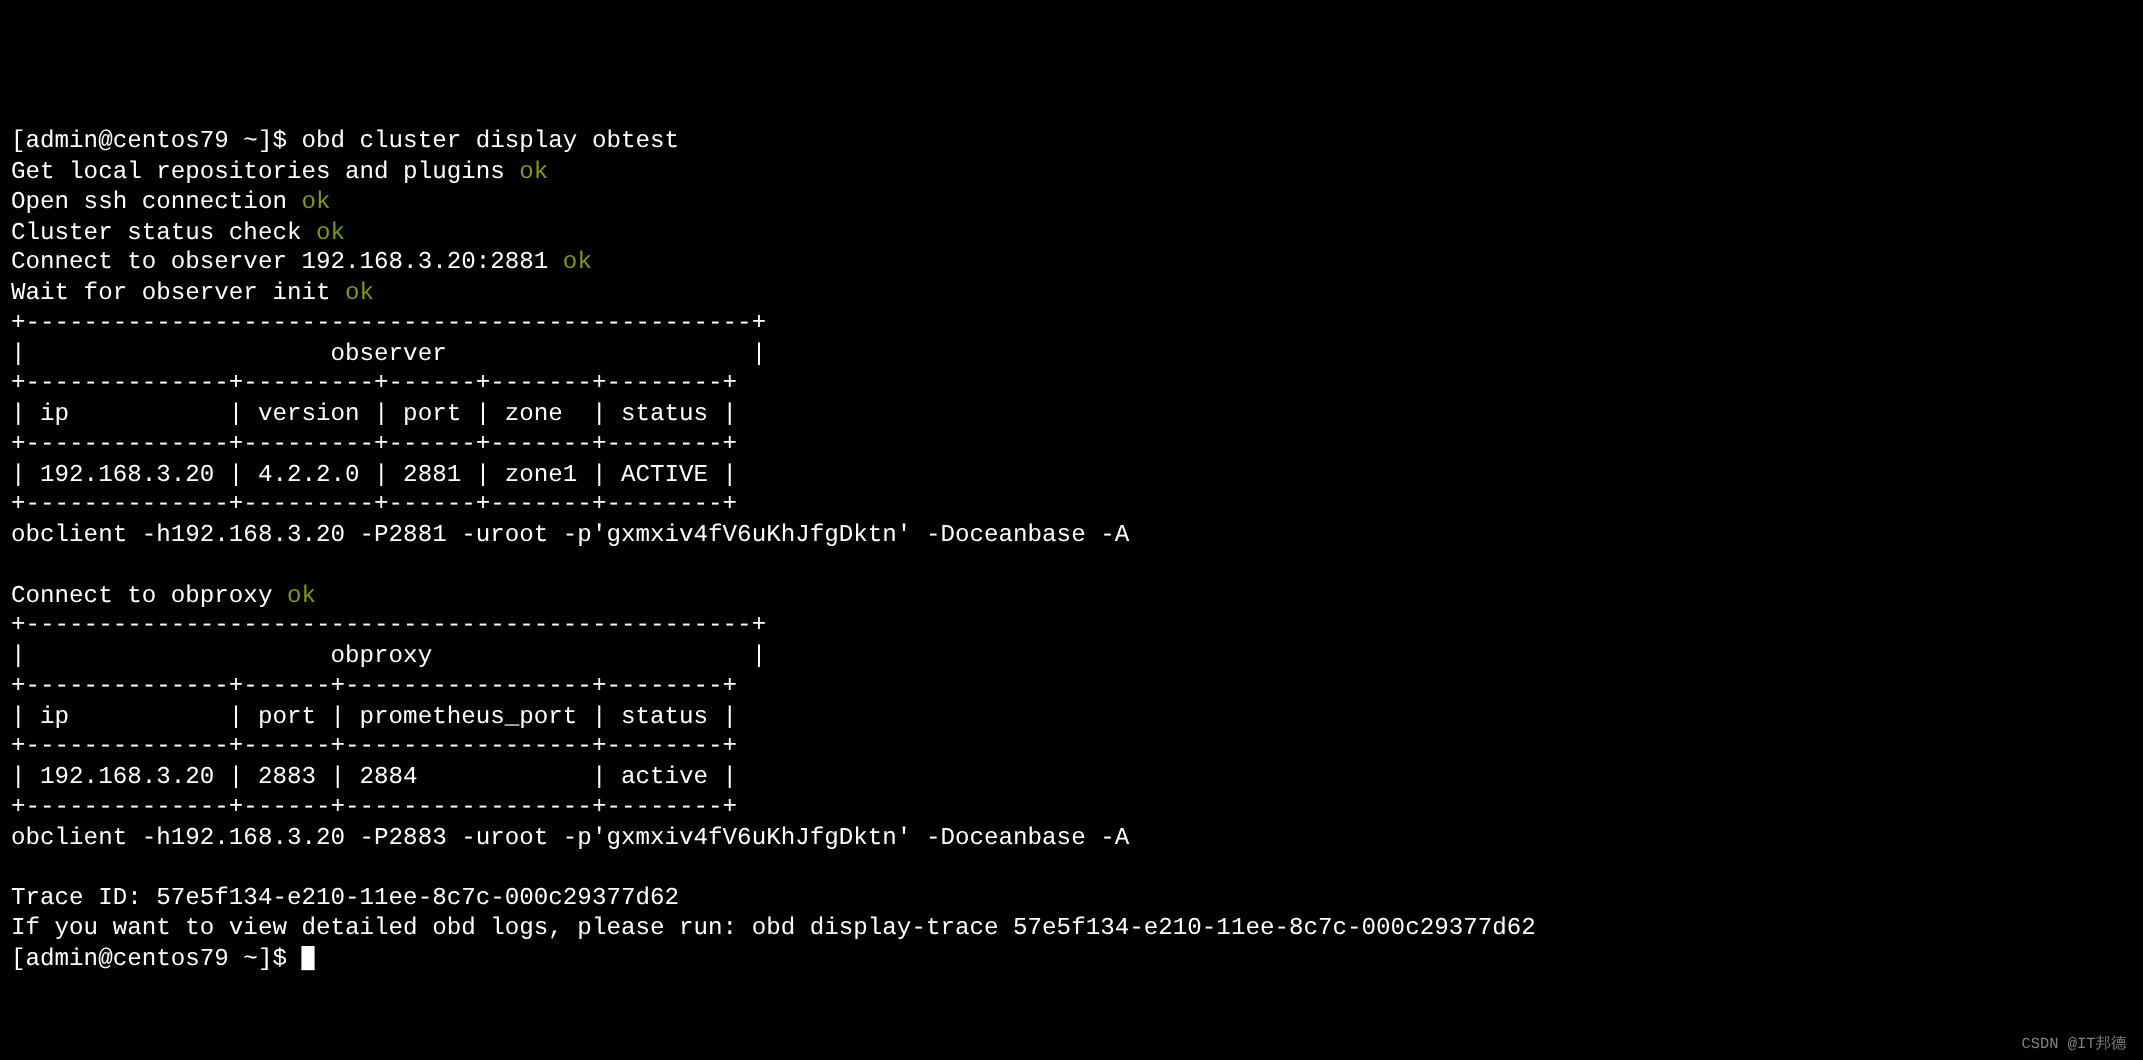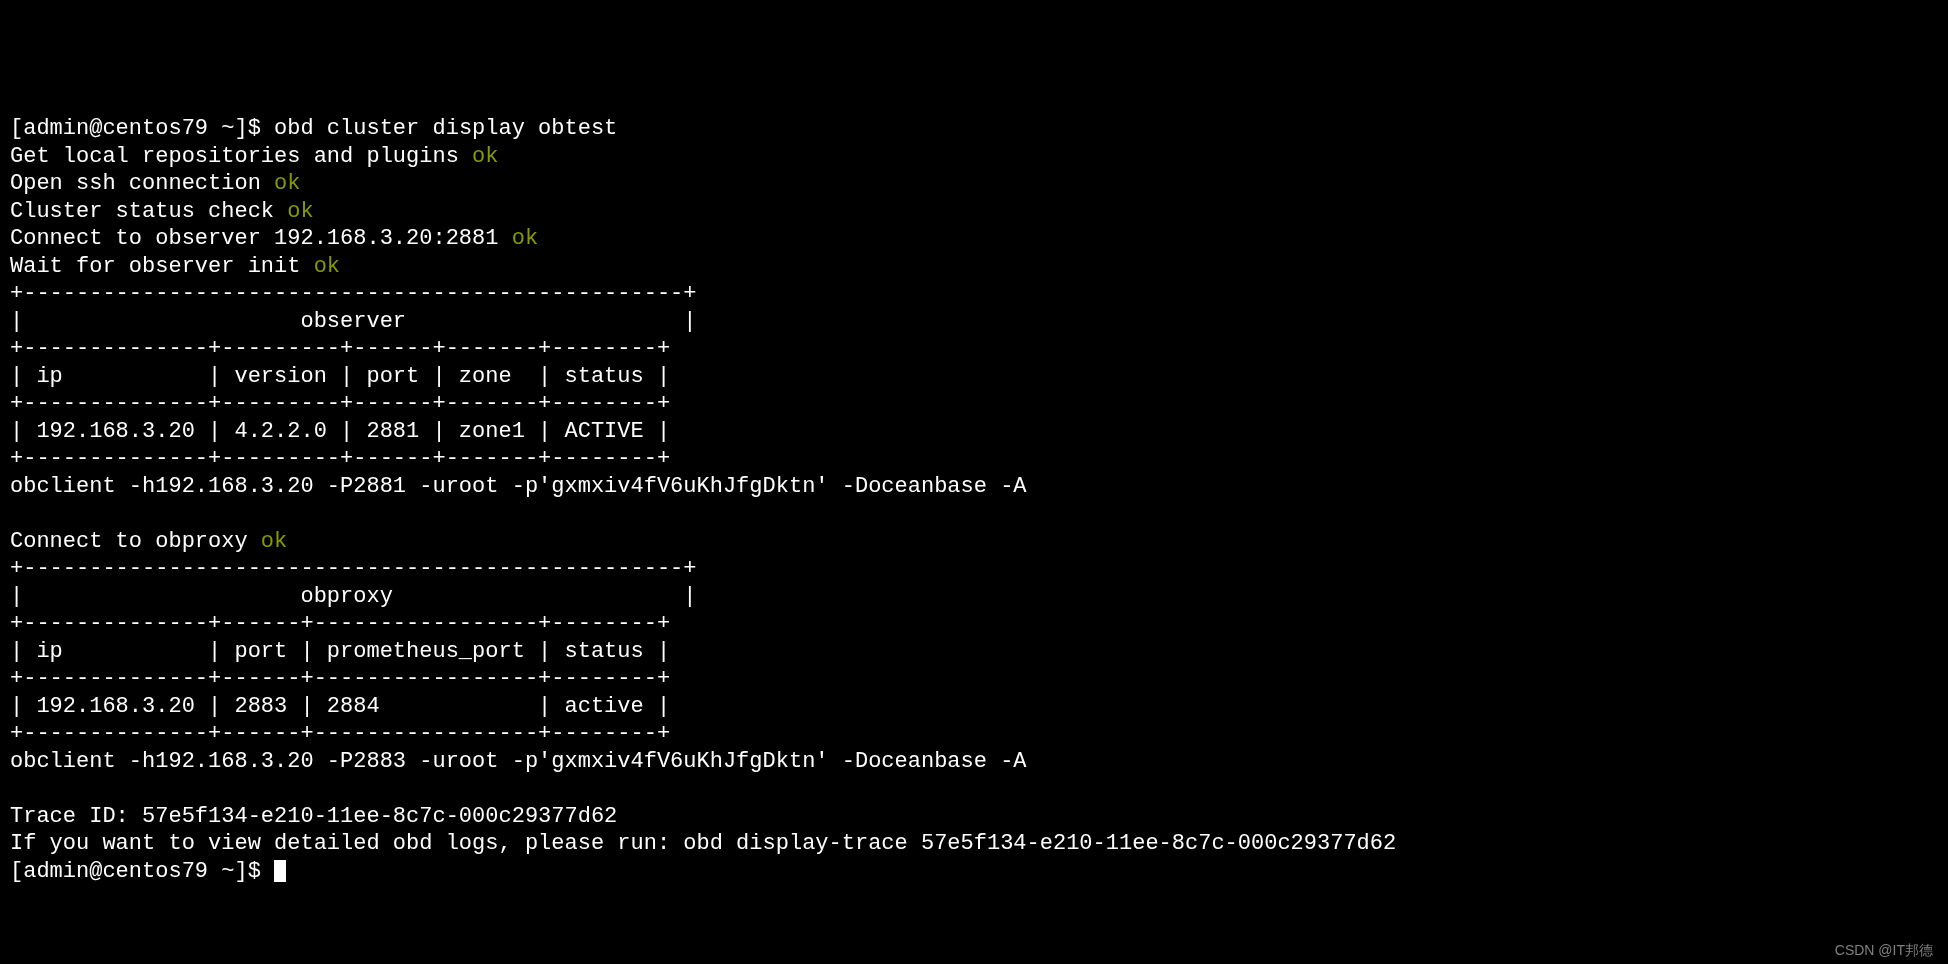--- a/index.html
+++ b/index.html
@@ -28,21 +28,21 @@
       height: 22px;
       background-color: #ffffff;
       vertical-align: middle;
     }
     .watermark {
       position: absolute;
       bottom: 5px;
       right: 15px;
       font-size: 14px;
       color: #808080;
-      font-family: Liberation Sans, sans-serif;
+      font-family: Liberation Mono, monospace;
       white-space: normal;
     }
   </style>
 </head>
 <body>
 
 
 
 <div><span>[admin@centos79 ~]$ </span><span>obd cluster display obtest</span>
 <span>Get local repositories and plugins </span><span class="green">ok</span>

